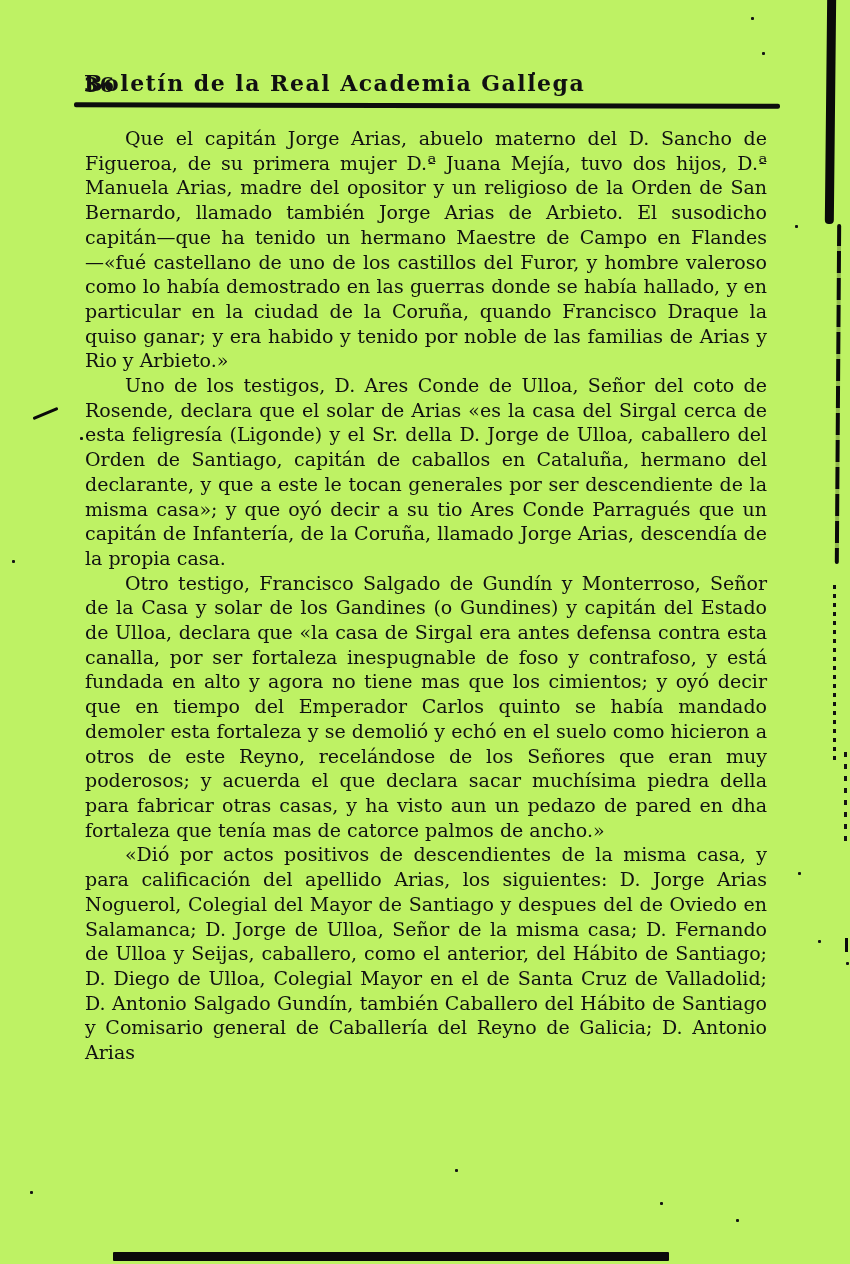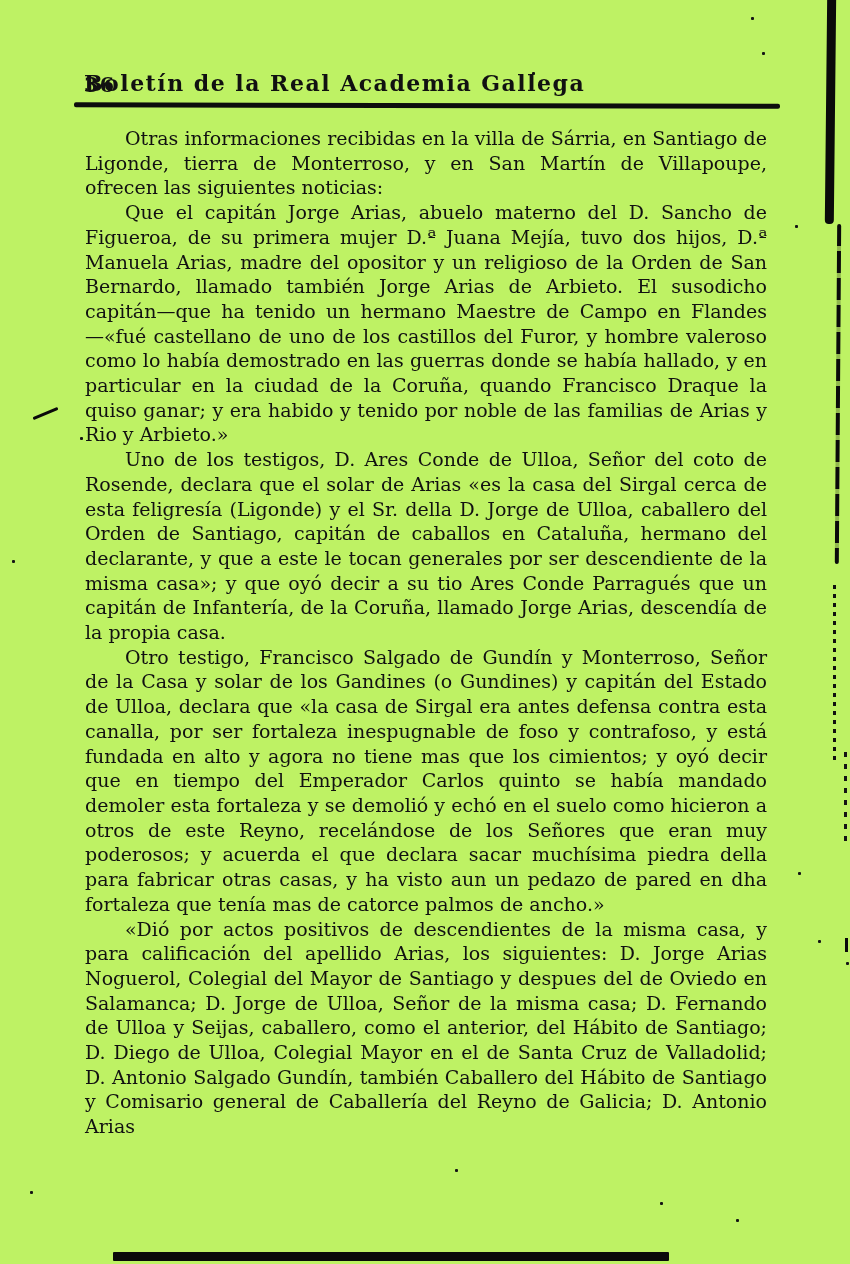--- a/index.html
+++ b/index.html
@@ -96,21 +96,20 @@
 <div class="page">
 
   <div class="header-row">
     <span class="page-number">36</span>
     <span class="header-title">Boletín de la Real Academia Gallega</span>
   </div>
 
   <div class="header-rule"></div>
 
   <div class="body-text">
-    <p>Otras informaciones recibidas en la villa de Sárria, en Santiago de Ligonde, tierra de Monterroso, y en San Martín de Villapoupe, ofrecen las siguientes noticias:</p>
     <p><span>Que el capitán Jorge Arias, abuelo materno del D. Sancho de Figueroa, de su primera mujer D.ª Juana Mejía, tuvo dos hijos, D.ª Manuela Arias, madre del opositor y un religioso de la Orden de San Bernardo, llamado también Jorge Arias de Arbieto. El susodicho capitán—que ha tenido un hermano Maestre de Campo en Flandes—«fué castellano de uno de los castillos del </span><span class="italic">Furor</span><span>, y hombre valeroso como lo había demostrado en las guerras donde se había hallado, y en particular en la ciudad de la Coruña, quando Francisco Draque la quiso ganar; y era habido y tenido por noble de las familias de Arias y Rio y Arbieto.»</span></p>
     <p>Uno de los testigos, D. Ares Conde de Ulloa, Señor del coto de Rosende, declara que el solar de Arias «es la casa del Sirgal cerca de esta feligresía (Ligonde) y el Sr. della D. Jorge de Ulloa, caballero del Orden de Santiago, capitán de caballos en Cataluña, hermano del declarante, y que a este le tocan generales por ser descendiente de la misma casa»; y que oyó decir a su tio Ares Conde Parragués que un capitán de Infantería, de la Coruña, llamado Jorge Arias, descendía de la propia casa.</p>
     <p>Otro testigo, Francisco Salgado de Gundín y Monterroso, Señor de la Casa y solar de los Gandines (o Gundines) y capitán del Estado de Ulloa, declara que «la casa de Sirgal era antes defensa contra esta canalla, por ser fortaleza inespugnable de foso y contrafoso, y está fundada en alto y agora no tiene mas que los cimientos; y oyó decir que en tiempo del Emperador Carlos quinto se había mandado demoler esta fortaleza y se demolió y echó en el suelo como hicieron a otros de este Reyno, recelándose de los Señores que eran muy poderosos; y acuerda el que declara sacar muchísima piedra della para fabricar otras casas, y ha visto aun un pedazo de pared en dha fortaleza que tenía mas de catorce palmos de ancho.»</p>
     <p>«Dió por actos positivos de descendientes de la misma casa, y para calificación del apellido Arias, los siguientes: D. Jorge Arias Noguerol, Colegial del Mayor de Santiago y despues del de Oviedo en Salamanca; D. Jorge de Ulloa, Señor de la misma casa; D. Fernando de Ulloa y Seijas, caballero, como el anterior, del Hábito de Santiago; D. Diego de Ulloa, Colegial Mayor en el de Santa Cruz de Valladolid; D. Antonio Salgado Gundín, también Caballero del Hábito de Santiago y Comisario general de Caballería del Reyno de Galicia; D. Antonio Arias</p>
   </div>
 
   <div class="artifact streak-top-right"></div>
   <div class="artifact streak-mid-right"></div>
   <div class="artifact streak-dotted-right"></div>
   <div class="artifact squiggle-right"></div>

